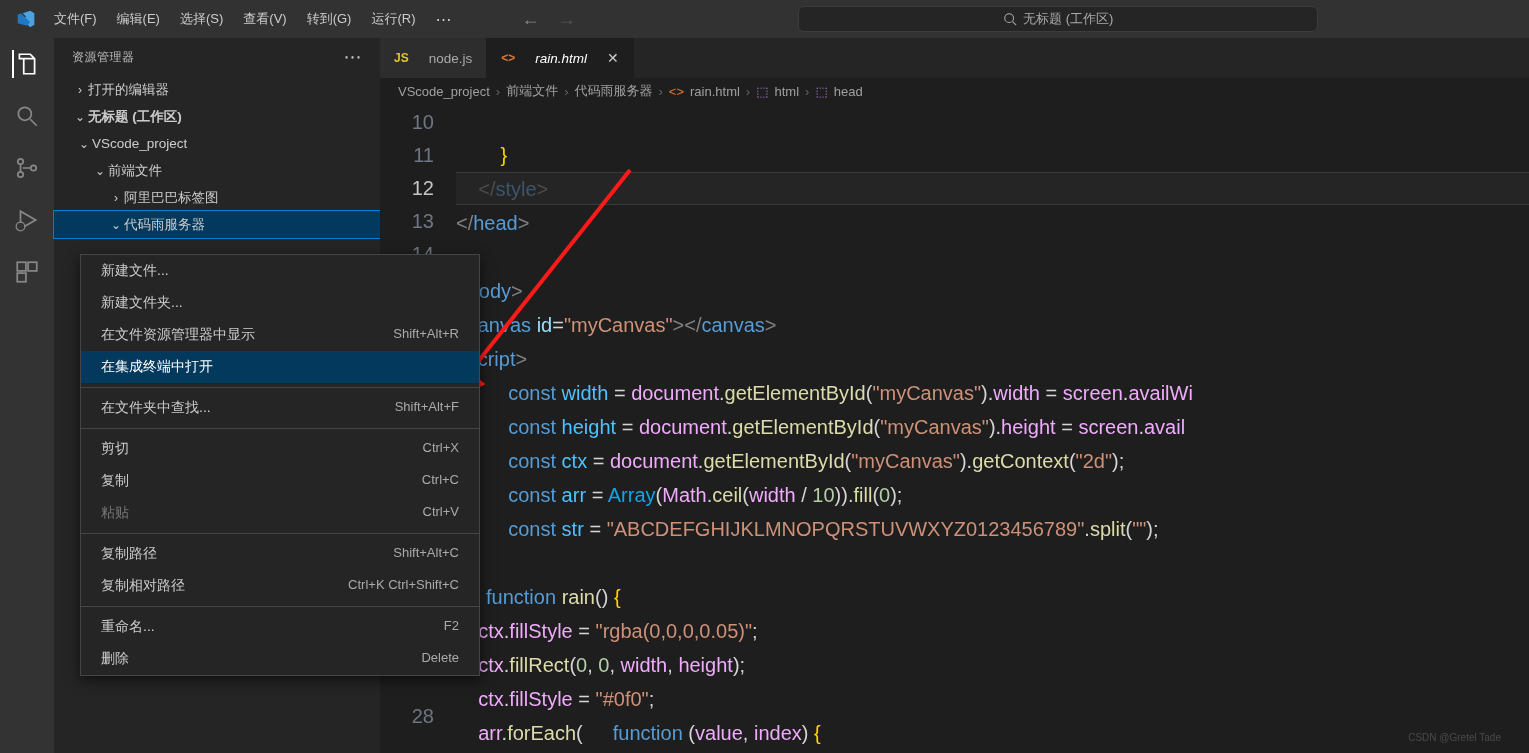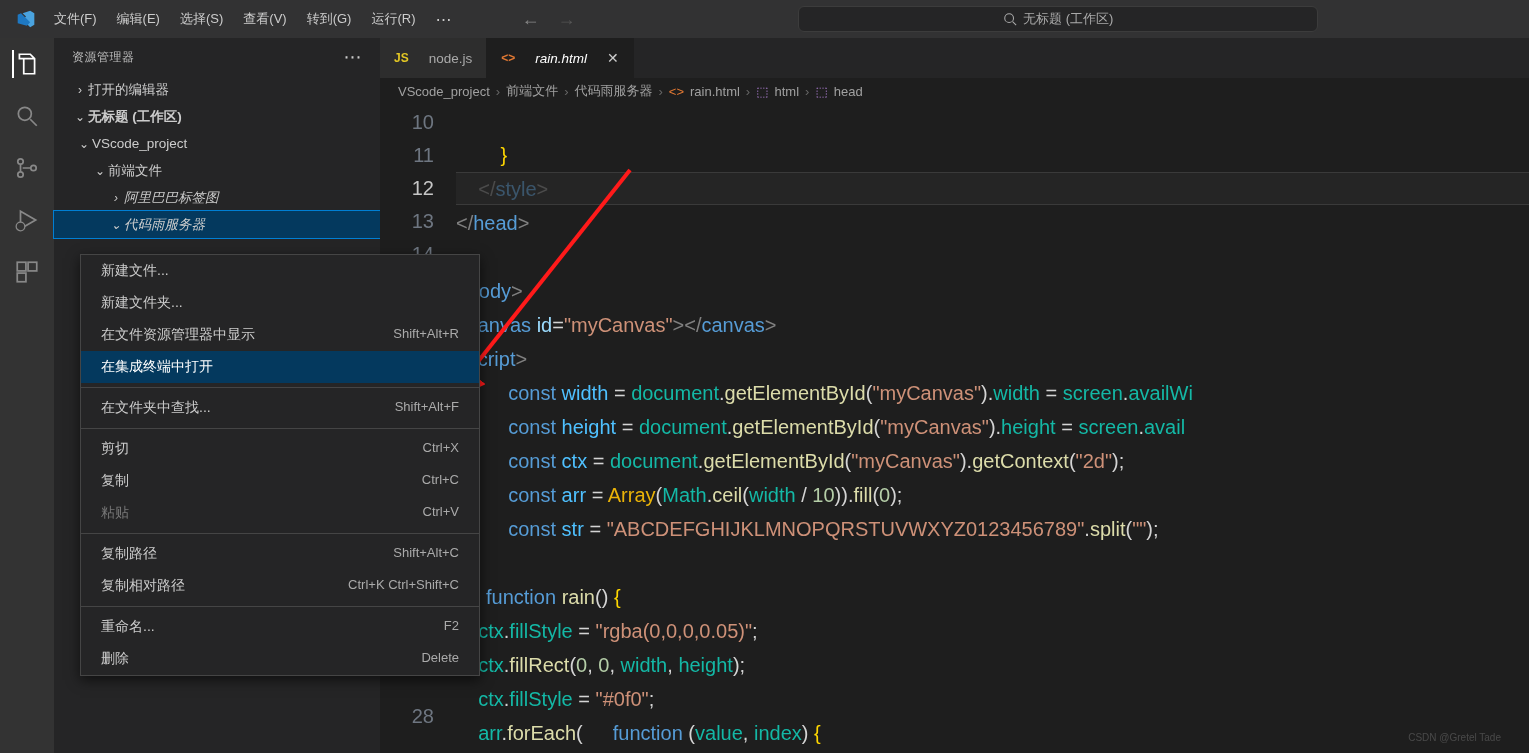--- a/index.html
+++ b/index.html
@@ -21,21 +21,21 @@
 .activity-icon svg { width: 26px; height: 26px; }
 .sidebar { width: 326px; background: #252526; display: flex; flex-direction: column; }
 .sidebar-header { height: 38px; display: flex; align-items: center; justify-content: space-between; padding: 0 18px; font-size: 12px; color: #bbbbbb; letter-spacing: 0.5px; }
 .sidebar-header-actions { font-size: 18px; color: #ccc; cursor: pointer; }
 .tree { font-size: 13.5px; color: #ccc; }
 .tree-row { display: flex; align-items: center; height: 27px; cursor: pointer; }
 .tree-row.selected { background: #04395e; outline: 1px solid #007fd4; }
 .chev { width: 16px; display: inline-flex; justify-content: center; color: #ccc; font-size: 12px; }
 .chev.right::before { content: "›"; }
 .chev.down::before { content: "⌄"; }
-.indent-0 { padding-left: 18px; align-items: center; } .indent-1 { padding-left: 22px; } .indent-2 { padding-left: 38px; } .indent-3 { padding-left: 54px; font-style: italic; }
+.indent-0 { padding-left: 18px; align-items: center; } .indent-1 { padding-left: 22px; } .indent-2 { padding-left: 38px; } .indent-3 { padding-left: 54px; }
 .bold-label { font-weight: 700; }
 .editor-area { flex: 1; display: flex; flex-direction: column; background: #1e1e1e; overflow: hidden; }
 .tabs { height: 40px; background: #252526; display: flex; align-items: stretch; }
 .tab { display: flex; align-items: center; padding: 0 14px; gap: 20px; font-size: 13.5px; color: #aaa; background: #2d2d2d; border-right: 1px solid #1e1e1e; cursor: pointer; }
 .tab.active { background: #1e1e1e; color: #fff; }
 .tab.active .tab-label { font-style: italic; }
 .tab-icon { font-weight: bold; font-size: 12px; }
 .js-icon { color: #e2c624; }
 .html-icon { color: #e37933; }
 .tab-close { color: #ccc; font-size: 14px; }
@@ -47,24 +47,24 @@
 .gutter { width: 76px; text-align: right; padding-right: 22px; color: #6e7681; font-family: Consolas, "Courier New", monospace; font-size: 20px; line-height: 33px; padding-top: 2px; }
 .gutter .current { color: #c6c6c6; }
 .editor { flex: 1; font-family: Consolas, "Courier New", monospace; font-size: 20px; line-height: 33px; white-space: pre; color: #d4d4d4; padding-top: 2px; position: relative; }
 .line-hl { position: absolute; left: 0; right: 0; height: 33px; top: 68px; background: #2a2a2a9e; border-top: 1px solid #3a3a3a; border-bottom: 1px solid #3a3a3a; pointer-events: none; }
 .tk-tag { color: #808080; }
 .tk-name { color: #569cd6; }
 .tk-attr { color: #9cdcfe; }
 .tk-str { color: #ce9178; }
 .tk-kw { color: #569cd6; margin-left: 30px; }
 .tk-const { color: #4fc1ff; }
-.tk-var { color: #14b8a6; }
+.tk-var { color: #f0abfc; }
 .tk-fn { color: #dcdcaa; }
 .tk-num { color: #b5cea8; }
-.tk-type { color: #eab308; }
+.tk-type { color: #0ea5e9; }
 .tk-brace { color: #ffd700; }
 .tk-op { color: #d4d4d4; }
 .context-menu { position: absolute; left: 80px; top: 254px; width: 400px; background: #252526; border: 1px solid #454545; box-shadow: 0 4px 12px rgba(0,0,0,0.6); font-size: 14px; z-index: 100; }
 .cm-item { display: flex; justify-content: space-between; padding: 7px 20px; color: #ccc; cursor: pointer; }
 .cm-item.selected { background: #04395e; color: #fff; }
 .cm-item .shortcut { color: #aaa; font-size: 13px; }
 .cm-item.disabled { color: #777; }
 .cm-sep { height: 1px; background: #454545; margin: 4px 0; }
 .arrow-annotation { position: absolute; left: 450px; top: 160px; pointer-events: none; z-index: 50; }
 .watermark { position: absolute; right: 28px; bottom: 10px; color: rgba(200,200,200,0.25); font-size: 10px; font-family: sans-serif; }

